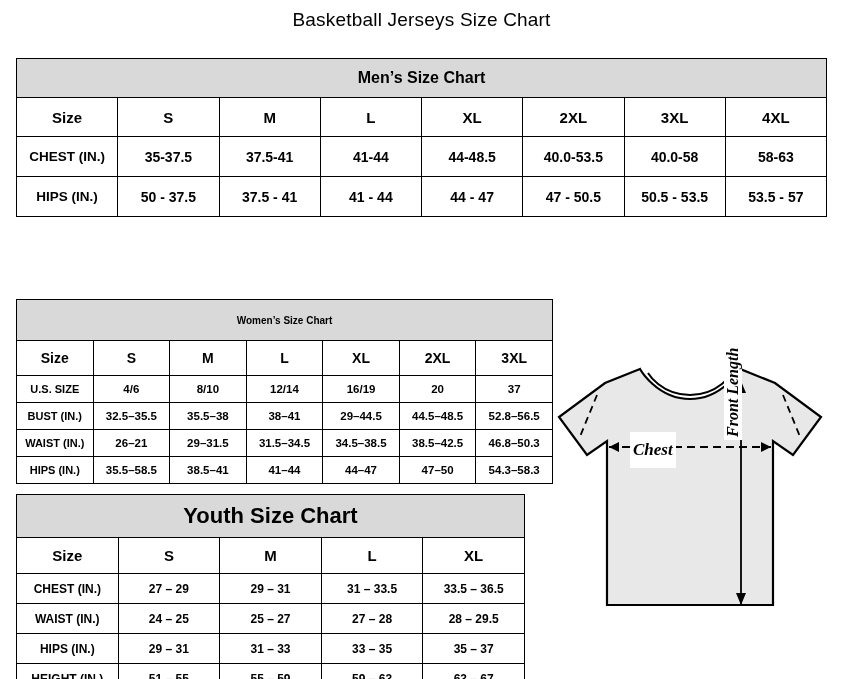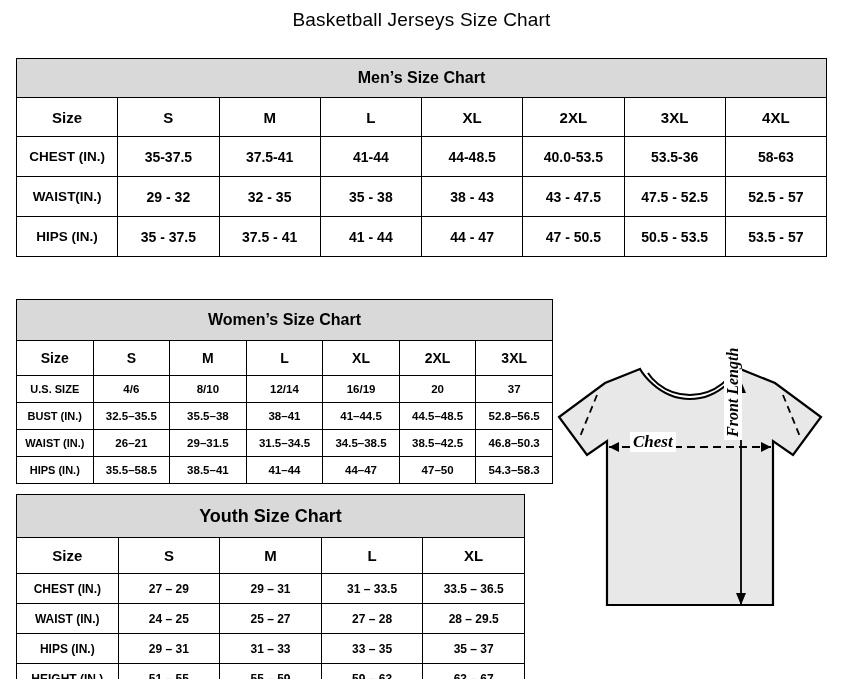--- a/index.html
+++ b/index.html
@@ -67,21 +67,21 @@
 
   
   .womens-wrap {
     position: absolute;
     left: 16px;
     top: 299px;
     width: 537px;
   }
   .womens-table { width: 537px; }
   .womens-table .col-label { width: 81px; }
-  .womens-table .hdr-band { font-size: 16px; height: 38px; margin-left: 10px; }
+  .womens-table .hdr-band { font-size: 10px; height: 38px; margin-left: 10px; }
   .womens-table .size-row td {
     font-weight: bold;
     font-size: 14px;
     height: 32px;
   }
   .womens-table .data-row td {
     font-weight: bold;
     font-size: 11.5px;
     height: 24px;
     margin-left: 44px;
@@ -90,21 +90,21 @@
 
   
   .youth-wrap {
     position: absolute;
     left: 16px;
     top: 494px;
     width: 509px;
   }
   .youth-table { width: 509px; }
   .youth-table .col-label { width: 109px; }
-  .youth-table .hdr-band { font-size: 18px; height: 40px; }
+  .youth-table .hdr-band { font-size: 22px; height: 40px; }
   .youth-table .size-row td {
     font-weight: bold;
     font-size: 15px;
     height: 33px;
   }
   .youth-table .data-row td {
     font-weight: bold;
     font-size: 12px;
     height: 27px;
   }
@@ -121,21 +121,21 @@
   .shirt-wrap svg { display: block; }
   .lbl-chest {
     position: absolute;
     left: 630px;
     top: 432px;
     font-size: 17px;
     font-weight: bold;
     font-style: italic;
     font-family: "Liberation Serif", serif;
     background: #ffffff;
-    padding: 0 3px;
+    padding: 8px 3px;
   }
   .lbl-frontlength {
     position: absolute;
     left: 724px;
     top: 440px;
     font-size: 16px;
     font-weight: bold;
     font-style: italic;
     font-family: "Liberation Serif", serif;
     transform: rotate(-90deg);
@@ -166,36 +166,26 @@
         <td>3XL</td>
         <td>4XL</td>
       </tr>
       <tr class="data-row">
         <td class="rowlabel">CHEST (IN.)</td>
         <td>35-37.5</td>
         <td>37.5-41</td>
         <td>41-44</td>
         <td>44-48.5</td>
         <td>40.0-53.5</td>
-        <td>53.5-36</td>
+        <td>40.0-58</td>
         <td>58-63</td>
       </tr>
       <tr class="data-row">
-        <td class="rowlabel">WAIST(IN.)</td>
-        <td>29 - 32</td>
-        <td>32 - 35</td>
-        <td>35 - 38</td>
-        <td>38 - 43</td>
-        <td>43 - 47.5</td>
-        <td>47.5 - 52.5</td>
-        <td>52.5 - 57</td>
-      </tr>
-      <tr class="data-row">
         <td class="rowlabel">HIPS (IN.)</td>
-        <td>35 - 37.5</td>
+        <td>50 - 37.5</td>
         <td>37.5 - 41</td>
         <td>41 - 44</td>
         <td>44 - 47</td>
         <td>47 - 50.5</td>
         <td>50.5 - 53.5</td>
         <td>53.5 - 57</td>
       </tr>
     </tbody>
   </table>
 </div>
@@ -222,21 +212,21 @@
         <td>12/14</td>
         <td>16/19</td>
         <td>20</td>
         <td>37</td>
       </tr>
       <tr class="data-row">
         <td class="rowlabel">BUST  (IN.)</td>
         <td>32.5–35.5</td>
         <td>35.5–38</td>
         <td>38–41</td>
-        <td>41–44.5</td>
+        <td>29–44.5</td>
         <td>44.5–48.5</td>
         <td>52.8–56.5</td>
       </tr>
       <tr class="data-row">
         <td class="rowlabel">WAIST  (IN.)</td>
         <td>26–21</td>
         <td>29–31.5</td>
         <td>31.5–34.5</td>
         <td>34.5–38.5</td>
         <td>38.5–42.5</td>

